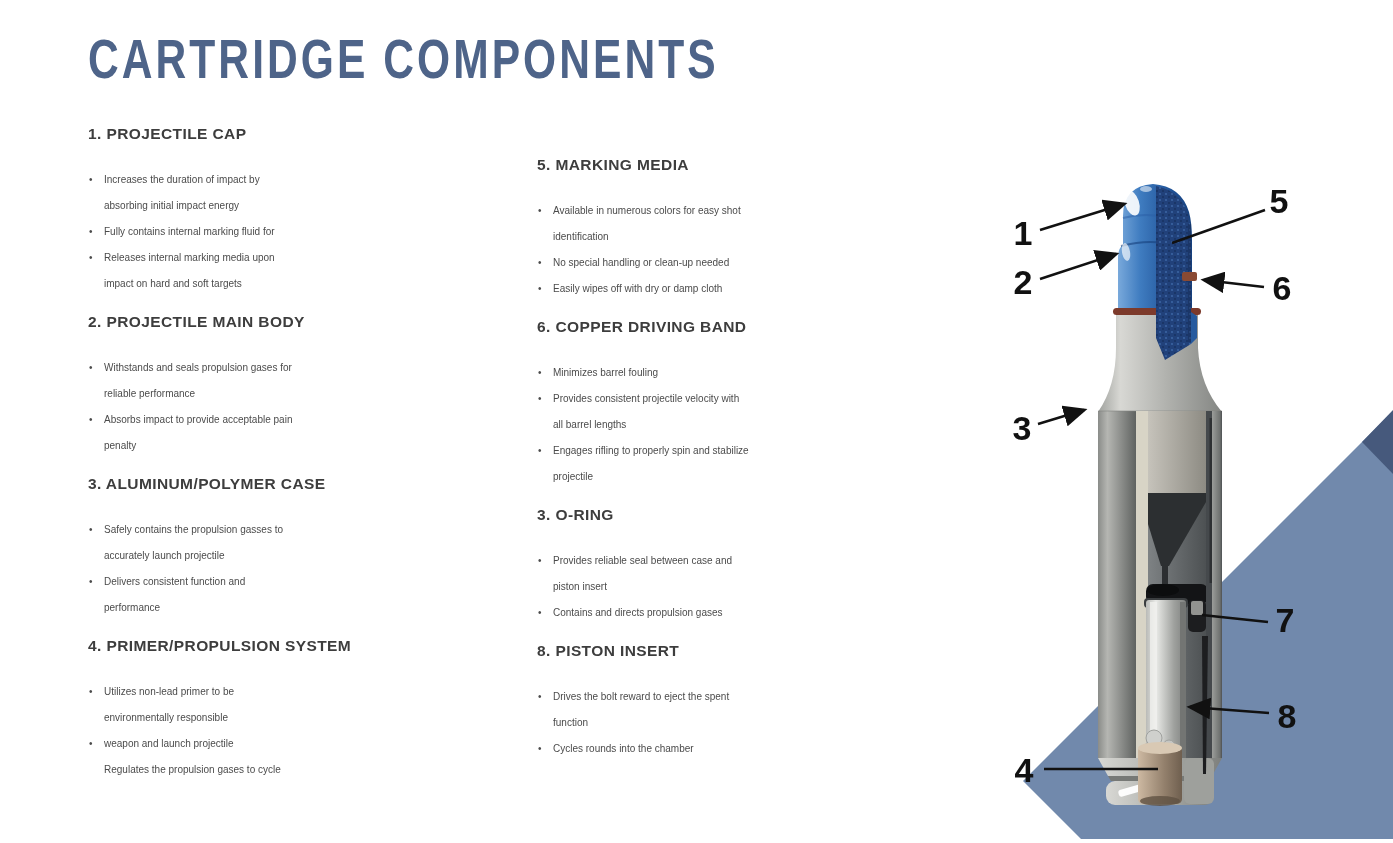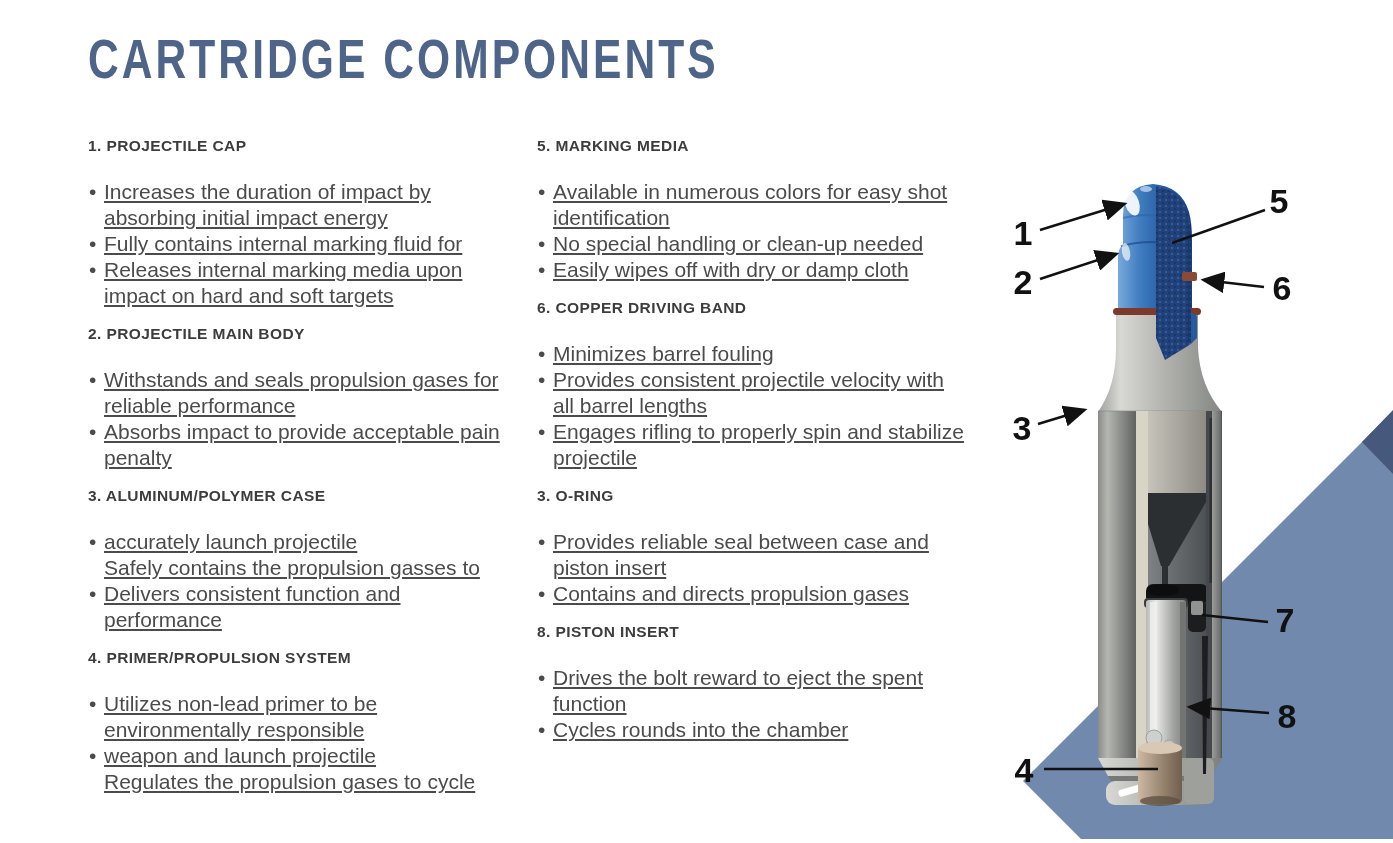--- a/index.html
+++ b/index.html
@@ -8,34 +8,33 @@
     background:#ffffff;
     font-family:"Liberation Sans","DejaVu Sans",sans-serif;
   }
   .title{
     position:absolute;left:88px;top:26px;
     font-size:56px;font-weight:700;letter-spacing:4px;
     color:var(--accent,#4e6489);
     transform:scaleX(0.76);transform-origin:left top;
     white-space:nowrap;
   }
-  .col{position:absolute;top:137px;}
+  .col{position:absolute;top:125px;}
   .col-1{left:88px;width:400px;}
-  .col-2{left:537px;width:420px;}
+  .col-2{left:537px;width:420px;margin-top:31px;}
   .section h3{
     margin:0 0 24px 0;font-size:15.5px;line-height:18px;font-weight:700;
     letter-spacing:0.4px;color:var(--headingText,#3d3d3d);
   }
   .section ul{
     margin:0 0 16px 0;padding:0;list-style:none;
   }
   .section li{
     position:relative;padding-left:16px;color:var(--bodyText,#4b4b4b);
-    font-size:21px;
-    text-decoration:underline;
+    font-size:10px;
   }
   .section li::before{
     content:"\2022";position:absolute;left:1px;top:0;
     line-height:26px;color:var(--bodyText,#4b4b4b);
   }
   .bullet-line{line-height:26px;white-space:nowrap;}
   .diagram{position:absolute;left:960px;top:0;width:433px;height:843px;}
   .callout-num{
     font-family:"Liberation Sans","DejaVu Sans",sans-serif;
     font-weight:700;font-size:34px;fill:#111111;
@@ -75,22 +74,22 @@
         <li>
           <div class="bullet-line">Absorbs impact to provide acceptable pain</div>
           <div class="bullet-line">penalty</div>
         </li>
       </ul>
     </div>
     <div class="section">
       <h3>3. ALUMINUM/POLYMER CASE</h3>
       <ul>
         <li>
+          <div class="bullet-line">Safely contains the propulsion gasses to</div>
           <div class="bullet-line">accurately launch projectile</div>
-          <div class="bullet-line">Safely contains the propulsion gasses to</div>
         </li>
         <li>
           <div class="bullet-line">Delivers consistent function and</div>
           <div class="bullet-line">performance</div>
         </li>
       </ul>
     </div>
     <div class="section">
       <h3>4. PRIMER/PROPULSION SYSTEM</h3>
       <ul>

